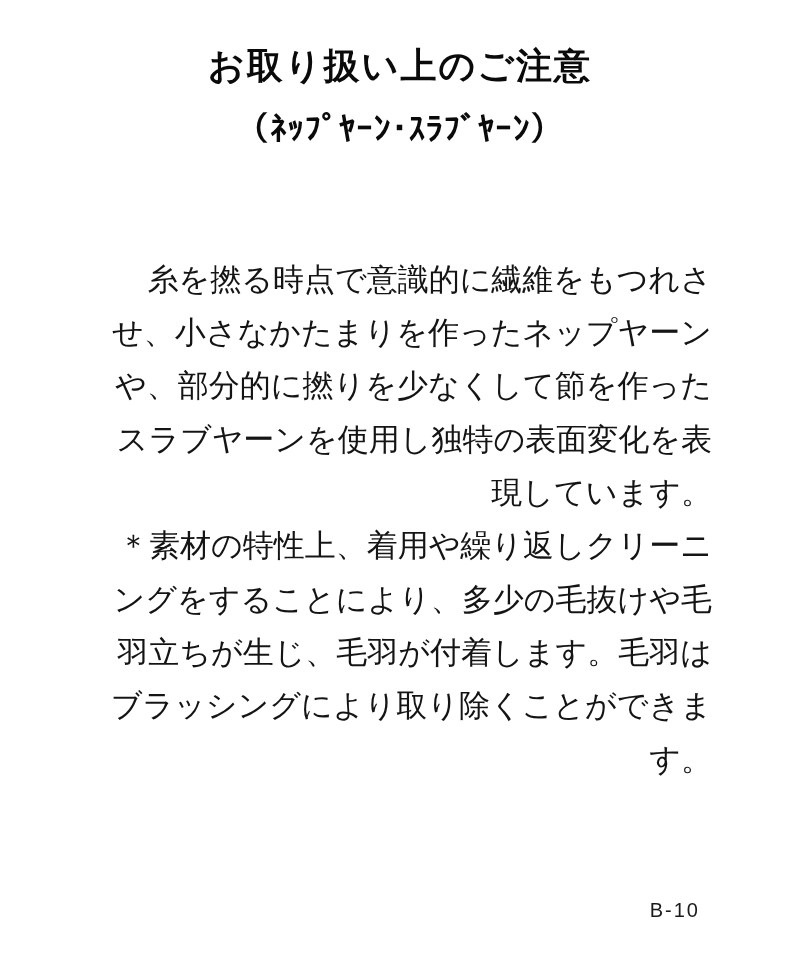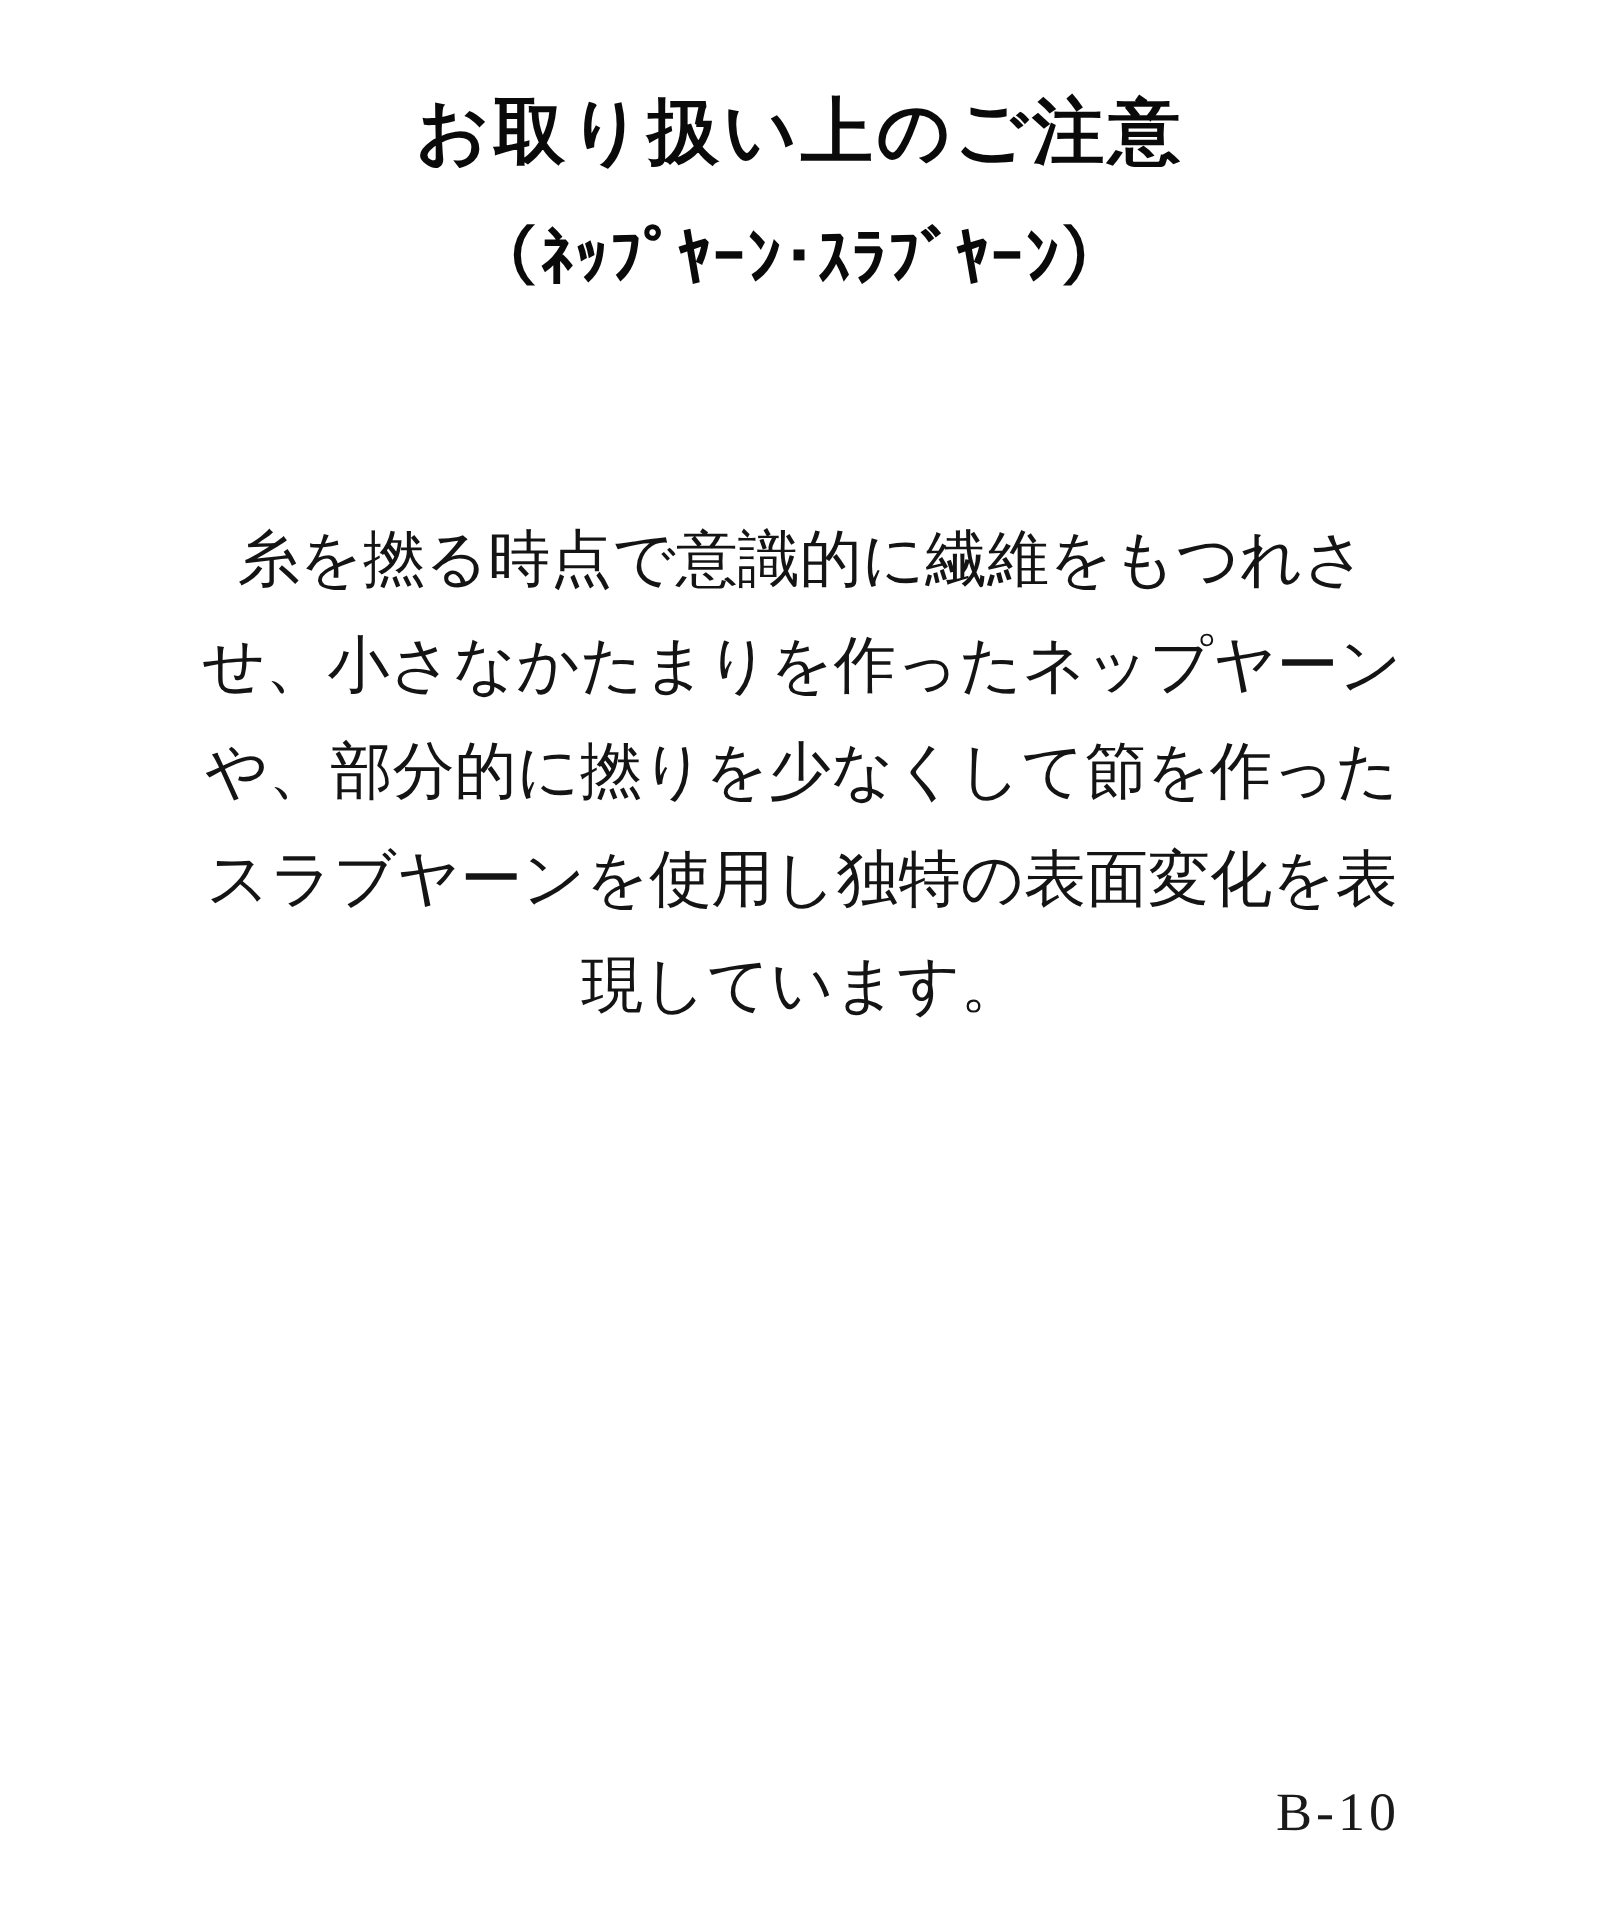--- a/index.html
+++ b/index.html
@@ -34,46 +34,47 @@
     letter-spacing: 1px;
     line-height: 1.2;
     color: #0a0a0a;
     text-align: center;
   }
   .doc-body {
     margin-top: 104px;
     padding: 0 88px 0 90px;
     font-size: 31px;
     line-height: 1.72;
-    text-align: center;
+    text-align: right;
     color: #141414;
   }
   .doc-paragraph {
     margin: 0;
     word-break: break-all;
   }
   .page-number {
     position: absolute;
     right: 100px;
     bottom: 38px;
-    font-size: 27px;
+    font-size: 20px;
     letter-spacing: 2px;
     color: #1a1a1a;
-    font-family: Liberation Serif, serif;
+    font-family: Liberation Sans, sans-serif;
   }
 </style>
 </head>
 <body>
 
 <div class="page">
 
   <div class="doc-header">
     <div class="doc-title">お取り扱い上のご注意</div>
     <div class="doc-subtitle">（ﾈｯﾌﾟﾔｰﾝ･ｽﾗﾌﾞﾔｰﾝ）</div>
   </div>
 
   <div class="doc-body">
     <p class="doc-paragraph">糸を撚る時点で意識的に繊維をもつれさせ、小さなかたまりを作ったネップヤーンや、部分的に撚りを少なくして節を作ったスラブヤーンを使用し独特の表面変化を表現しています。</p>
+    <p class="doc-paragraph">＊素材の特性上、着用や繰り返しクリーニングをすることにより、多少の毛抜けや毛羽立ちが生じ、毛羽が付着します。毛羽はブラッシングにより取り除くことができます。</p>
   </div>
 
   <div class="page-number">B-10</div>
 
 </div>
 
 </body></html>

